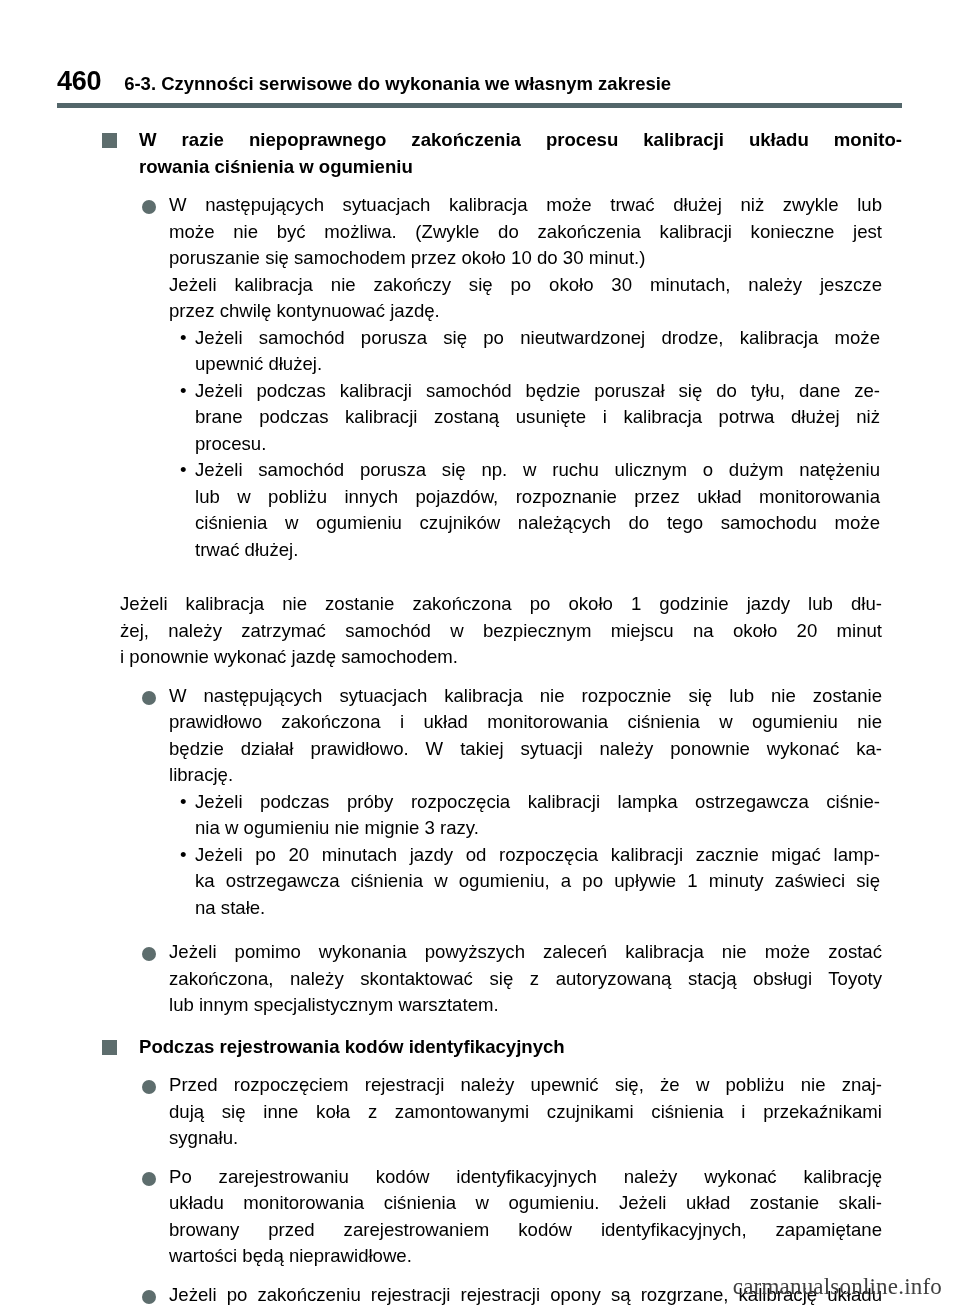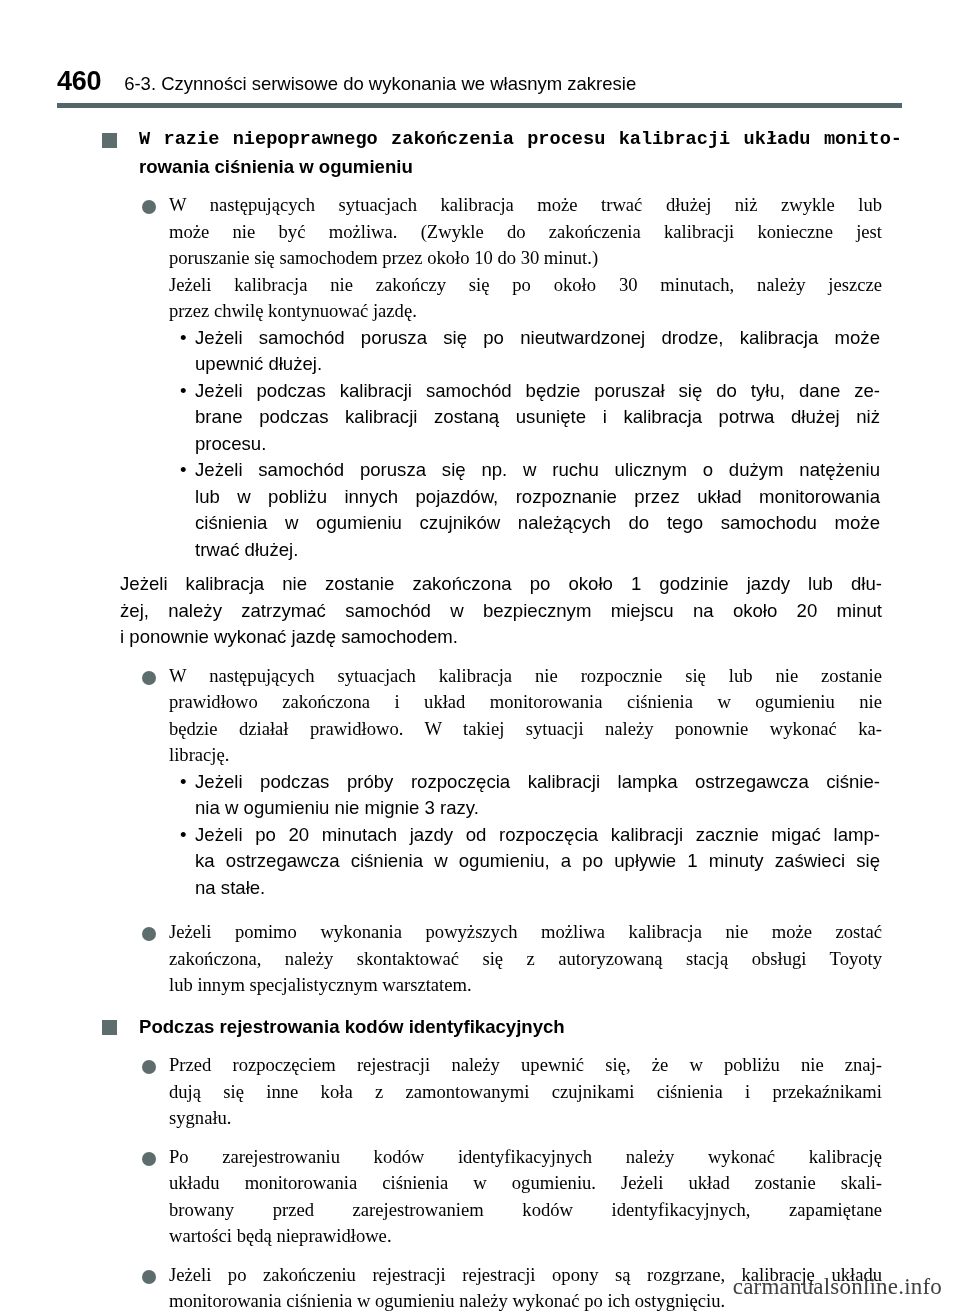--- a/index.html
+++ b/index.html
@@ -32,21 +32,21 @@
     align-items: baseline;
   }
   .page-number {
     font-size: 27px;
     font-weight: bold;
     letter-spacing: -0.3px;
     line-height: 1;
   }
   .header-title {
     font-size: 18.5px;
-    font-weight: normal;
+    font-weight: bold;
     line-height: 1;
     margin-left: 23px;
     white-space: nowrap;
   }
   .header-rule {
     position: absolute;
     left: 57px;
     top: 103px;
     width: 845px;
     height: 5px;
@@ -78,32 +78,30 @@
     left: 6px;
     top: 6px;
     width: 15px;
     height: 15px;
     background: #5d6d6d;
   }
   .sq-head .line { display: block; }
   .sq-head .line.just {
     text-align: justify;
     text-align-last: justify;
-    font-family: Liberation Mono, monospace;
   }
 
   
   .dot-item {
     position: relative;
     margin: 12px 0 0 139px;
     padding-left: 30px;
     padding-right: 78px;
     font-size: 18.6px;
     line-height: 26.5px;
-    font-family: Liberation Serif, serif;
   }
   .dot-item .dot-marker {
     position: absolute;
     left: 3px;
     top: 8px;
     width: 14px;
     height: 14px;
     border-radius: 50%;
     background: #5d6d6d;
   }
@@ -138,21 +136,21 @@
   }
   .sub-item .line { display: block; white-space: nowrap; }
   .sub-item .line.just {
     white-space: normal;
     text-align: justify;
     text-align-last: justify;
   }
 
   
   .plain-para {
-    margin: 8px 0 0 120px;
+    margin: 28px 0 0 120px;
     padding-right: 78px;
     font-size: 18.6px;
     line-height: 26.5px;
   }
   .plain-para .line { display: block; white-space: nowrap; }
   .plain-para .line.just {
     white-space: normal;
     text-align: justify;
     text-align-last: justify;
   }
@@ -244,21 +242,21 @@
       <span class="line just">Jeżeli po 20 minutach jazdy od rozpoczęcia kalibracji zacznie migać lamp-</span>
       <span class="line just">ka ostrzegawcza ciśnienia w ogumieniu, a po upływie 1 minuty zaświeci się</span>
       <span class="line">na stałe.</span>
     </li>
   </ul>
 
   <div class="gap-s"></div>
 
   <div class="dot-item">
     <span class="dot-marker" style="background: rgb(93, 109, 109);"></span>
-    <span class="line just">Jeżeli pomimo wykonania powyższych możliwa kalibracja nie może zostać</span>
+    <span class="line just">Jeżeli pomimo wykonania powyższych zaleceń kalibracja nie może zostać</span>
     <span class="line just">zakończona, należy skontaktować się z autoryzowaną stacją obsługi Toyoty</span>
     <span class="line">lub innym specjalistycznym warsztatem.</span>
   </div>
 
   <div class="sq-head">
     <span class="sq-marker" style="background: rgb(93, 109, 109);"></span>
     <span class="line">Podczas rejestrowania kodów identyfikacyjnych</span>
   </div>
 
   <div class="dot-item">

